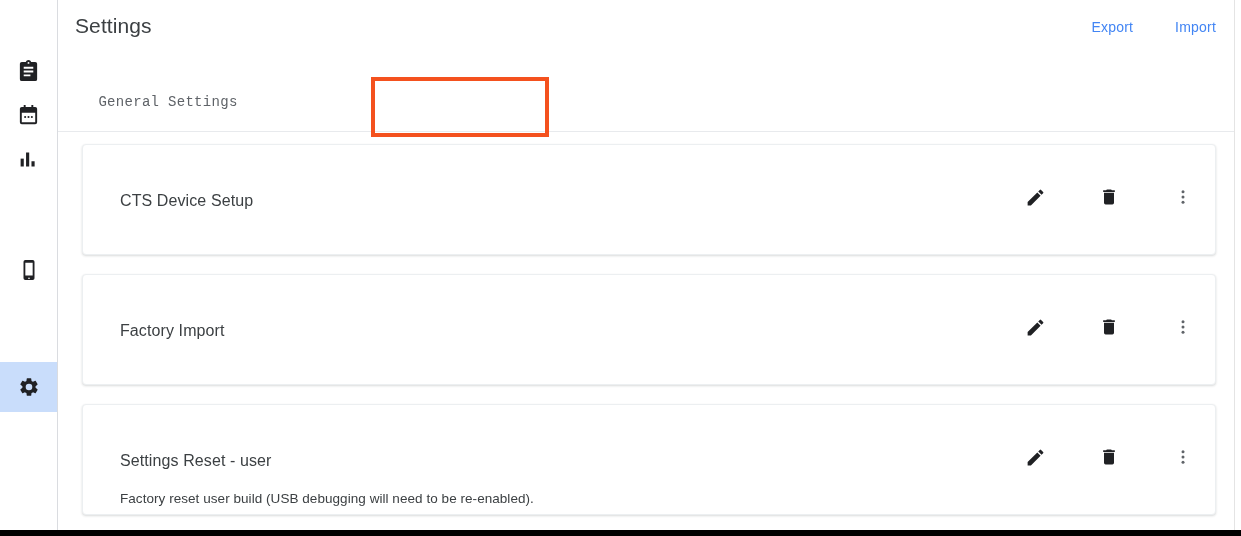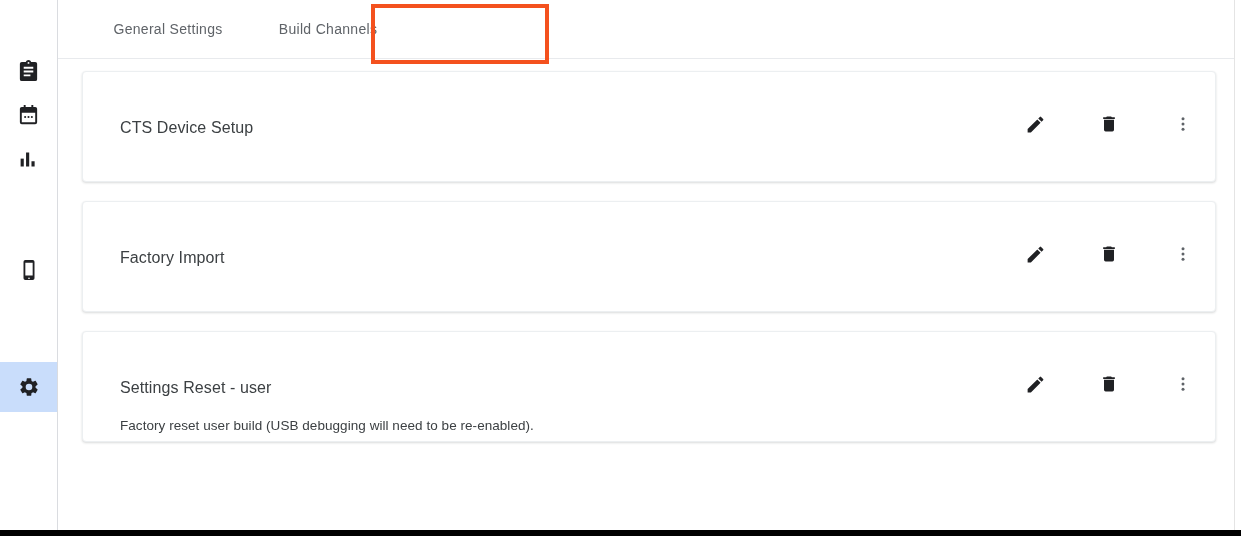--- a/index.html
+++ b/index.html
@@ -67,20 +67,21 @@
     color: #4285f4;
     cursor: pointer;
     letter-spacing: .2px;
   }
 
   
   .tabbar {
     position: relative;
     height: 59px;
     border-bottom: 1px solid #e8eaed;
+    font-family: Liberation Mono, monospace;
   }
   .tab {
     position: absolute;
     top: 0; height: 58px;
     display: flex; align-items: center; justify-content: center;
     font-size: 14px;
     color: #5f6368;
     letter-spacing: .3px;
     cursor: pointer;
     white-space: nowrap;
@@ -211,28 +212,31 @@
       <span>
         <svg width="22" height="22" viewBox="0 0 24 24" fill="#202124">
           <path d="M19.14 12.94a7.07 7.07 0 0 0 0-1.88l2.03-1.58a.5.5 0 0 0 .12-.64l-1.92-3.32a.5.5 0 0 0-.6-.22l-2.39.96a7.03 7.03 0 0 0-1.62-.94l-.36-2.54a.5.5 0 0 0-.5-.42h-3.84a.5.5 0 0 0-.5.42l-.36 2.54c-.58.24-1.12.56-1.62.94l-2.39-.96a.5.5 0 0 0-.6.22L2.67 8.84a.5.5 0 0 0 .12.64l2.03 1.58a7.07 7.07 0 0 0 0 1.88l-2.03 1.58a.5.5 0 0 0-.12.64l1.92 3.32c.12.22.38.3.6.22l2.39-.96c.5.38 1.04.7 1.62.94l.36 2.54c.4.25.25.42.5.42h3.84a.5.5 0 0 0 .5-.42l.36-2.54c.58-.24 1.12-.56 1.62-.94l2.39.96c.22.08.48 0 .6-.22l1.92-3.32a.5.5 0 0 0-.12-.64l-2.03-1.58zM12 15.6A3.6 3.6 0 1 1 12 8.4a3.6 3.6 0 0 1 0 7.2z"></path>
         </svg>
       </span>
     </div>
   </div>
 
   <div class="main">
 
+    <div class="page-header">
+      <div class="page-title">Settings</div>
+      <div class="header-actions">
+        <span class="header-link">Export</span>
+        <span class="header-link">Import</span>
+      </div>
+    </div>
 
     <div class="tabbar">
       <div class="tab tab-0">
         <span>General Settings</span>
-
-      </div>
-      <div class="tab tab-1">
-        <span>Build Channels</span>
 
       </div>
       <div class="focus-box"></div>
     </div>
 
     <div class="content">
 
       <div class="card has-desc">
         <div class="card-name">CTS Device Setup</div>
         <div class="card-actions">

